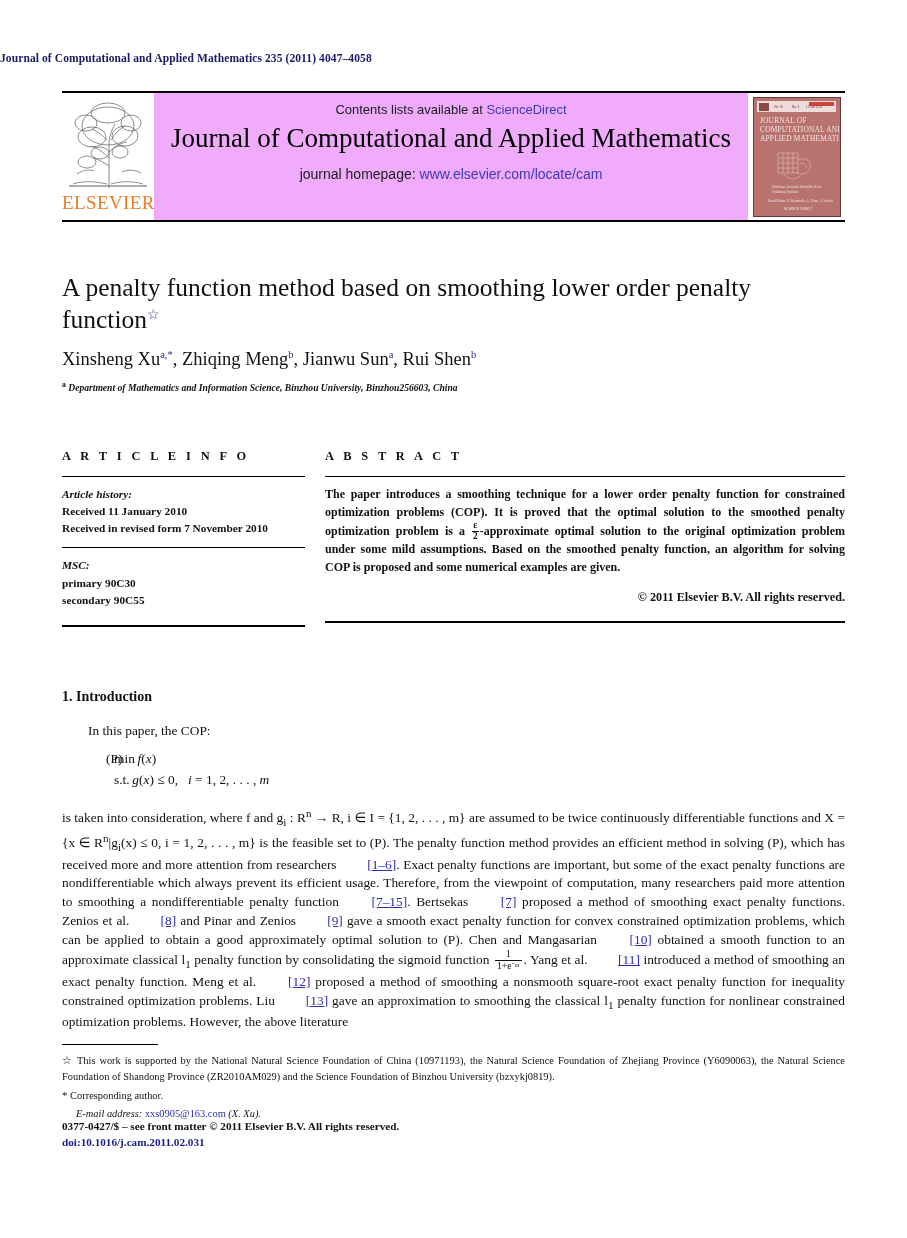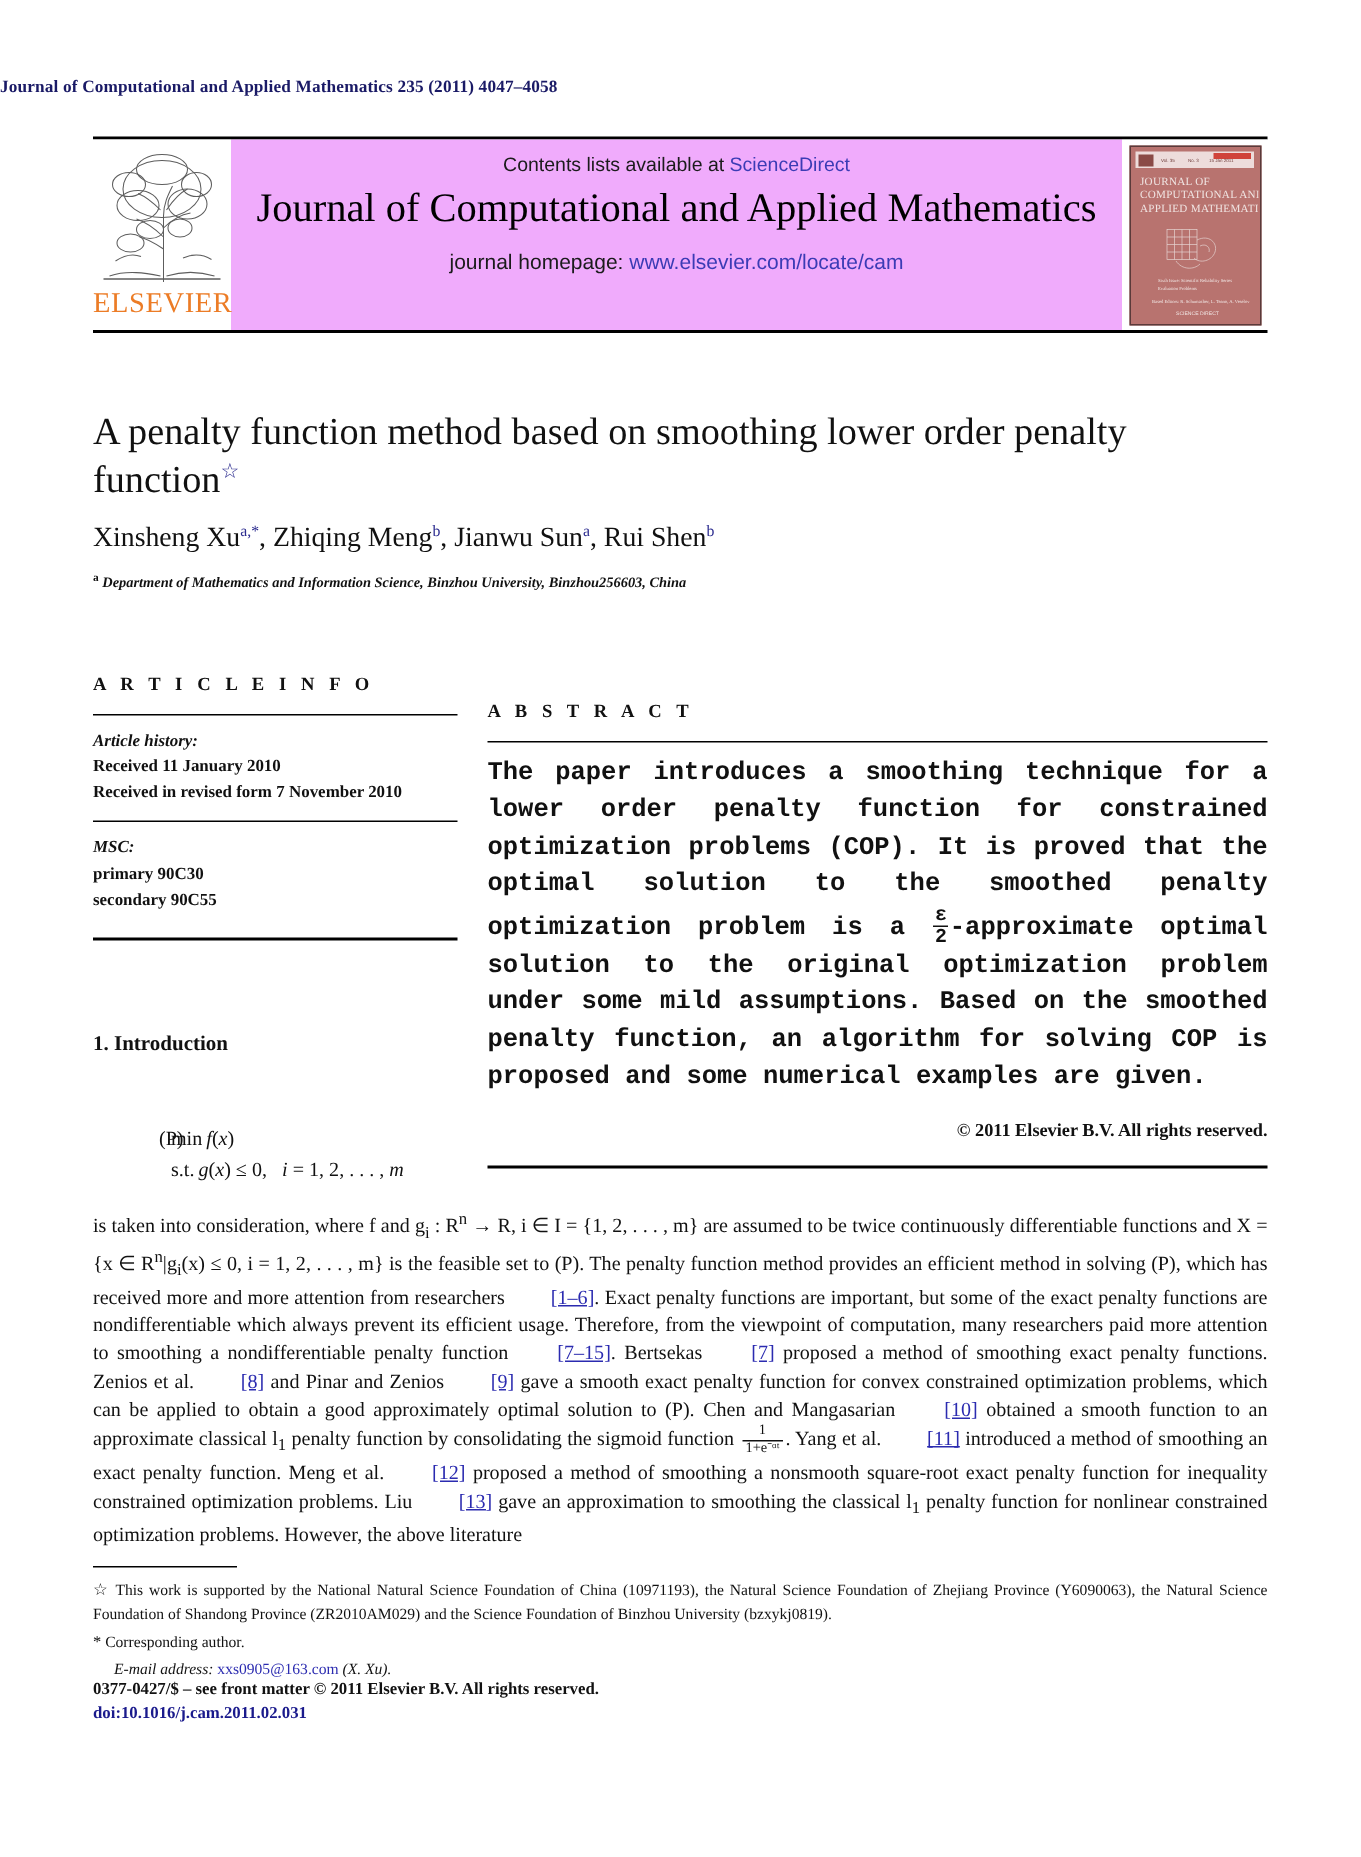--- a/index.html
+++ b/index.html
@@ -177,21 +177,20 @@
     position: absolute;
     top: 449px;
     left: 62px;
     width: 243px;
   }
   .abs-col {
     position: absolute;
     top: 449px;
     left: 325px;
     width: 520px;
-    margin-top: 18px;
   }
   .sec-head {
     font-family: "Liberation Serif", serif;
     font-weight: bold;
     font-size: 12.4px;
     letter-spacing: 3.4px;
     color: #111;
   }
   .rule {
     border-top: 1.8px solid #000;
@@ -208,22 +207,22 @@
     font-size: 11.3px;
     line-height: 1.52;
     font-weight: bold;
     color: #111;
   }
   .info-label {
     font-style: italic;
     font-weight: bold;
   }
   .abstract-body {
-    font-family: Liberation Mono, monospace;
-    font-size: 17px;
+    font-family: Liberation Serif, serif;
+    font-size: 12px;
     line-height: 1.46;
     text-align: justify;
     font-weight: bold;
     color: #111;
   }
   .copyright {
     font-family: "Liberation Serif", serif;
     font-size: 12.2px;
     font-weight: bold;
     text-align: right;
@@ -514,20 +513,21 @@
     </div>
     <div class="copyright">© 2011 Elsevier B.V. All rights reserved.</div>
     <div class="abs-rule-bottom"></div>
   </div>
 
   <div class="body-sec-title">
     <span>1.</span>
     <span>Introduction</span>
   </div>
 
+  <div class="body-text para-intro">In this paper, the COP:</div>
 
   <div class="eq-block">
     <div class="eq-row">
       <span class="eq-tag">(P)</span>
       <span class="eq-body">min <i>f</i>(<i>x</i>)</span>
     </div>
     <div class="eq-row">
       <span class="eq-tag"></span>
       <span class="eq-body">s.t. <i>g</i>(<i>x</i>) ≤ 0, &nbsp;&nbsp;<i>i</i> = 1, 2, . . . , <i>m</i></span>
     </div>

